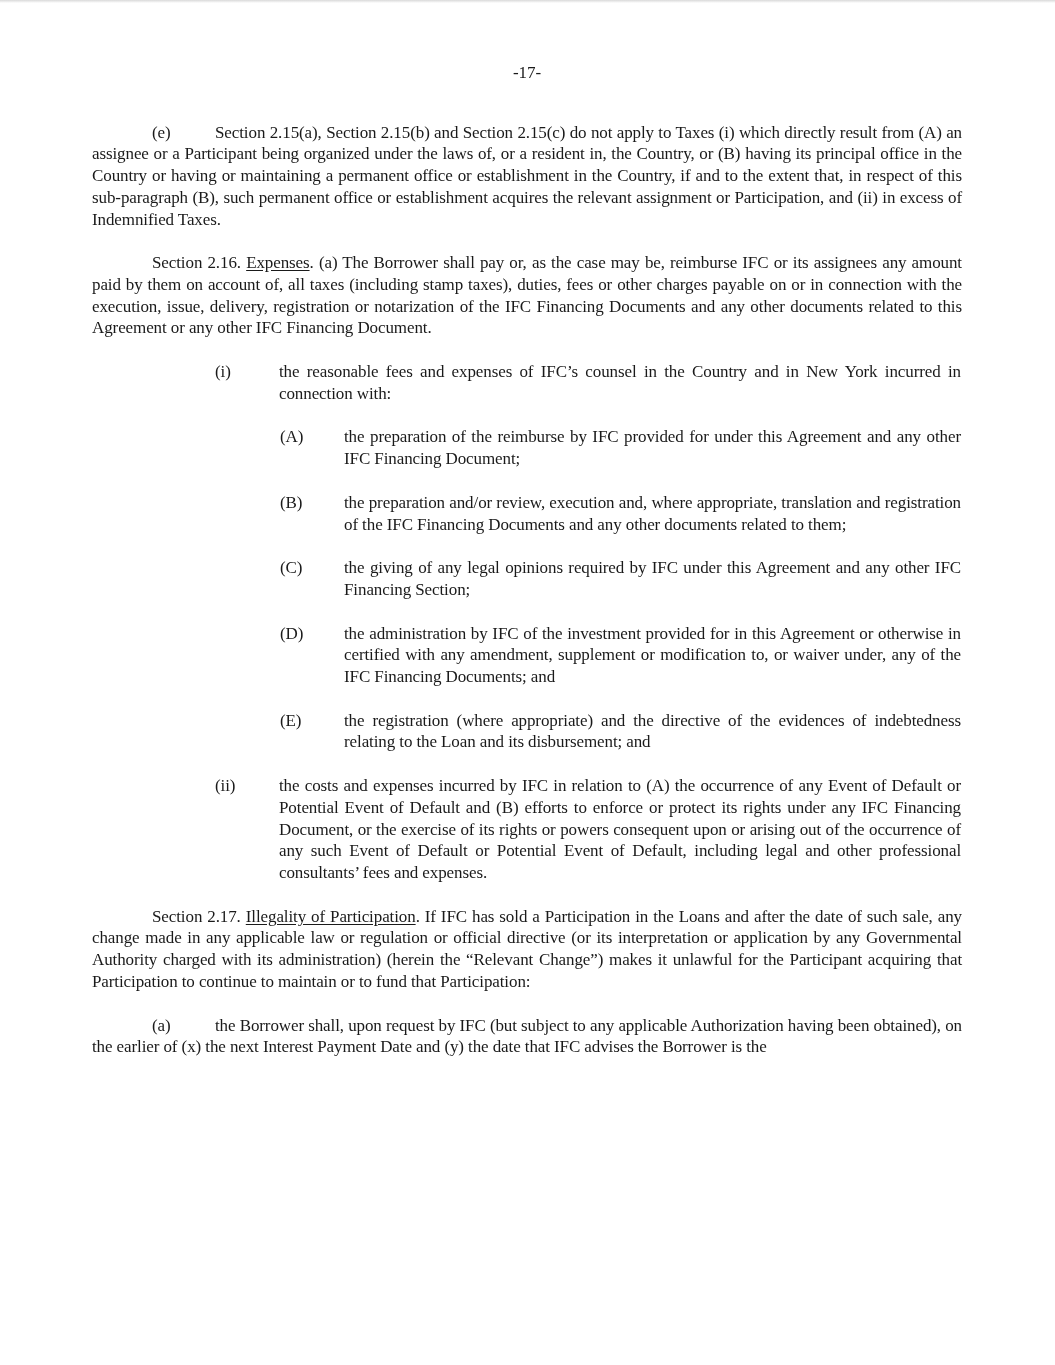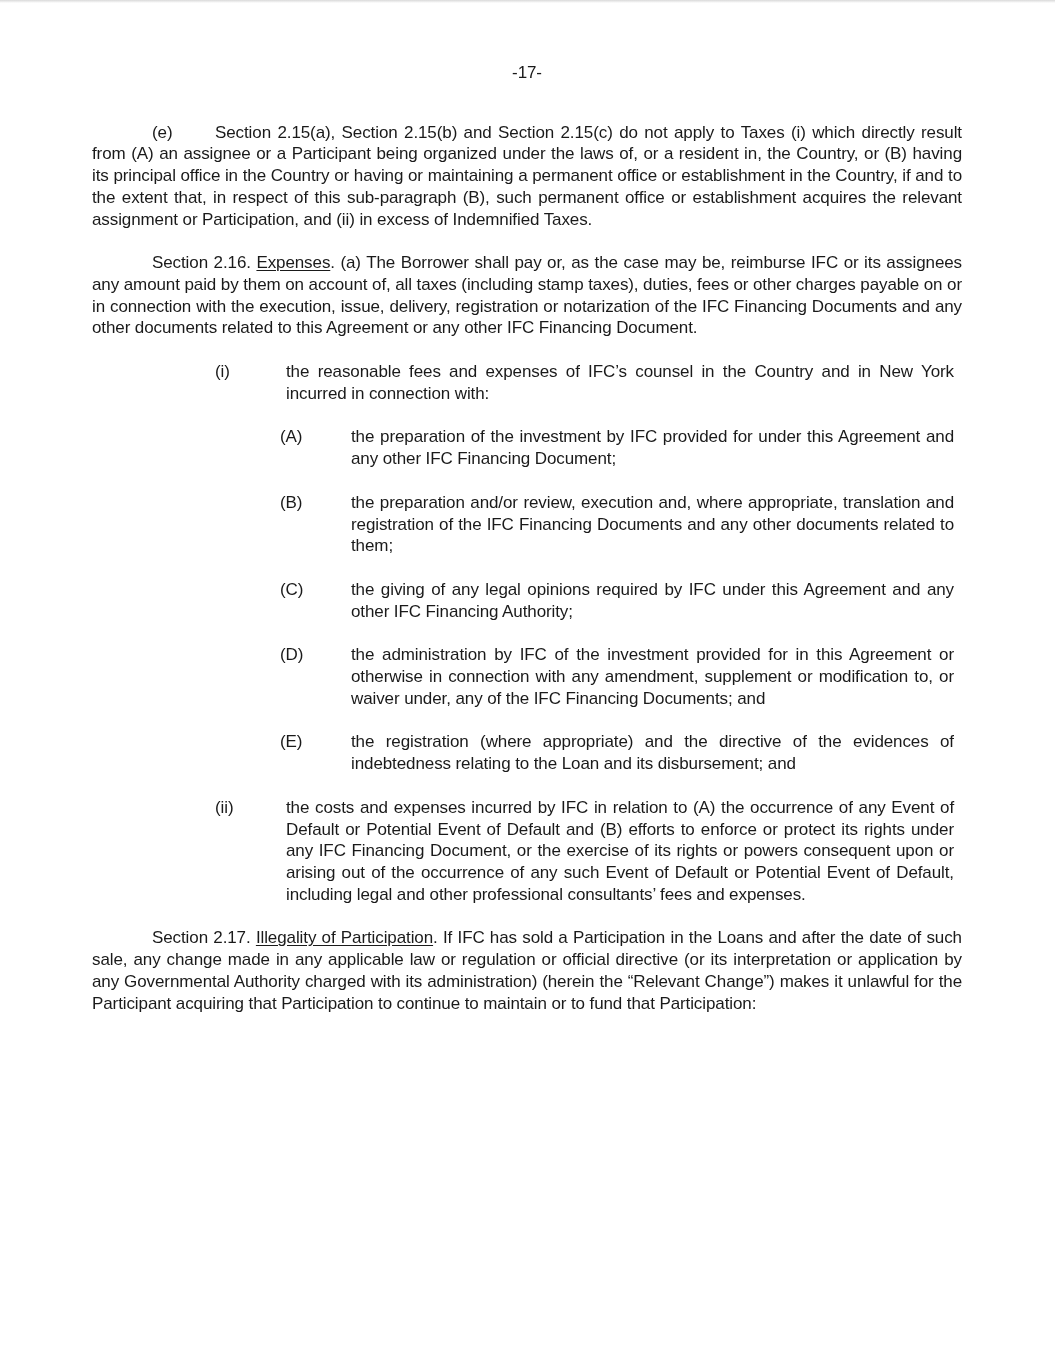--- a/index.html
+++ b/index.html
@@ -6,21 +6,21 @@
     margin: 0;
     padding: 0;
     background: #ffffff;
   }
   .page {
     position: relative;
     width: 1055px;
     height: 1365px;
     box-sizing: border-box;
     background: #ffffff;
-    font-family: Liberation Sans, sans-serif;
+    font-family: Liberation Serif, serif;
     font-size: 17px;
     line-height: 21.7px;
     letter-spacing: -0.1px;
     color: #1a1a1a;
     padding: 62px 93px 0 92px;
     overflow: hidden;
   }
   
   .scan-edge {
     position: absolute;
@@ -54,21 +54,21 @@
   }
   .item.lvl2 {
     margin-left: 251px;
   }
   .item .item-lbl {
     position: absolute;
     left: -63px;
     top: 0;
   }
   .item .item-text {
-    margin: 8px;
+    margin: 1px;
     text-align: justify;
   }
 </style>
 </head>
 <body>
 
 <div class="page">
   <div class="scan-edge"></div>
 
   <p class="pageno">-17-</p>
@@ -81,45 +81,46 @@
     <p class="para"><span>Section 2.16. </span><span class="u">Expenses</span><span>. (a) The Borrower shall pay or, as the case may be, reimburse IFC or its assignees any amount paid by them on account of, all taxes (including stamp taxes), duties, fees or other charges payable on or in connection with the execution, issue, delivery, registration or notarization of the IFC Financing Documents and any other documents related to this Agreement or any other IFC Financing Document.</span></p>
 
 
     <div class="item lvl1">
       <span class="item-lbl">(i)</span>
       <p class="item-text">the reasonable fees and expenses of IFC’s counsel in the Country and in New York incurred in connection with:</p>
     </div>
 
     <div class="item lvl2">
       <span class="item-lbl">(A)</span>
-      <p class="item-text">the preparation of the investment by IFC provided for under this Agreement and any other IFC Financing Document;</p>
+      <p class="item-text">the preparation of the reimburse by IFC provided for under this Agreement and any other IFC Financing Document;</p>
     </div>
 
     <div class="item lvl2">
       <span class="item-lbl">(B)</span>
       <p class="item-text">the preparation and/or review, execution and, where appropriate, translation and registration of the IFC Financing Documents and any other documents related to them;</p>
     </div>
 
     <div class="item lvl2">
       <span class="item-lbl">(C)</span>
-      <p class="item-text">the giving of any legal opinions required by IFC under this Agreement and any other IFC Financing Authority;</p>
+      <p class="item-text">the giving of any legal opinions required by IFC under this Agreement and any other IFC Financing Section;</p>
     </div>
 
     <div class="item lvl2">
       <span class="item-lbl">(D)</span>
-      <p class="item-text">the administration by IFC of the investment provided for in this Agreement or otherwise in connection with any amendment, supplement or modification to, or waiver under, any of the IFC Financing Documents; and</p>
+      <p class="item-text">the administration by IFC of the investment provided for in this Agreement or otherwise in certified with any amendment, supplement or modification to, or waiver under, any of the IFC Financing Documents; and</p>
     </div>
 
     <div class="item lvl2">
       <span class="item-lbl">(E)</span>
       <p class="item-text">the registration (where appropriate) and the directive of the evidences of indebtedness relating to the Loan and its disbursement; and</p>
     </div>
 
     <div class="item lvl1">
       <span class="item-lbl">(ii)</span>
       <p class="item-text">the costs and expenses incurred by IFC in relation to (A) the occurrence of any Event of Default or Potential Event of Default and (B) efforts to enforce or protect its rights under any IFC Financing Document, or the exercise of its rights or powers consequent upon or arising out of the occurrence of any such Event of Default or Potential Event of Default, including legal and other professional consultants’ fees and expenses.</p>
     </div>
 
     <p class="para"><span>Section 2.17. </span><span class="u">Illegality of Participation</span><span>. If IFC has sold a Participation in the Loans and after the date of such sale, any change made in any applicable law or regulation or official directive (or its interpretation or application by any Governmental Authority charged with its administration) (herein the “Relevant Change”) makes it unlawful for the Participant acquiring that Participation to continue to maintain or to fund that Participation:</span></p>
 
+    <p class="para"><span class="lbl">(a)</span><span>the Borrower shall, upon request by IFC (but subject to any applicable Authorization having been obtained), on the earlier of (x) the next Interest Payment Date and (y) the date that IFC advises the Borrower is the</span></p>
 
   </main>
 </div>
 
 </body></html>

